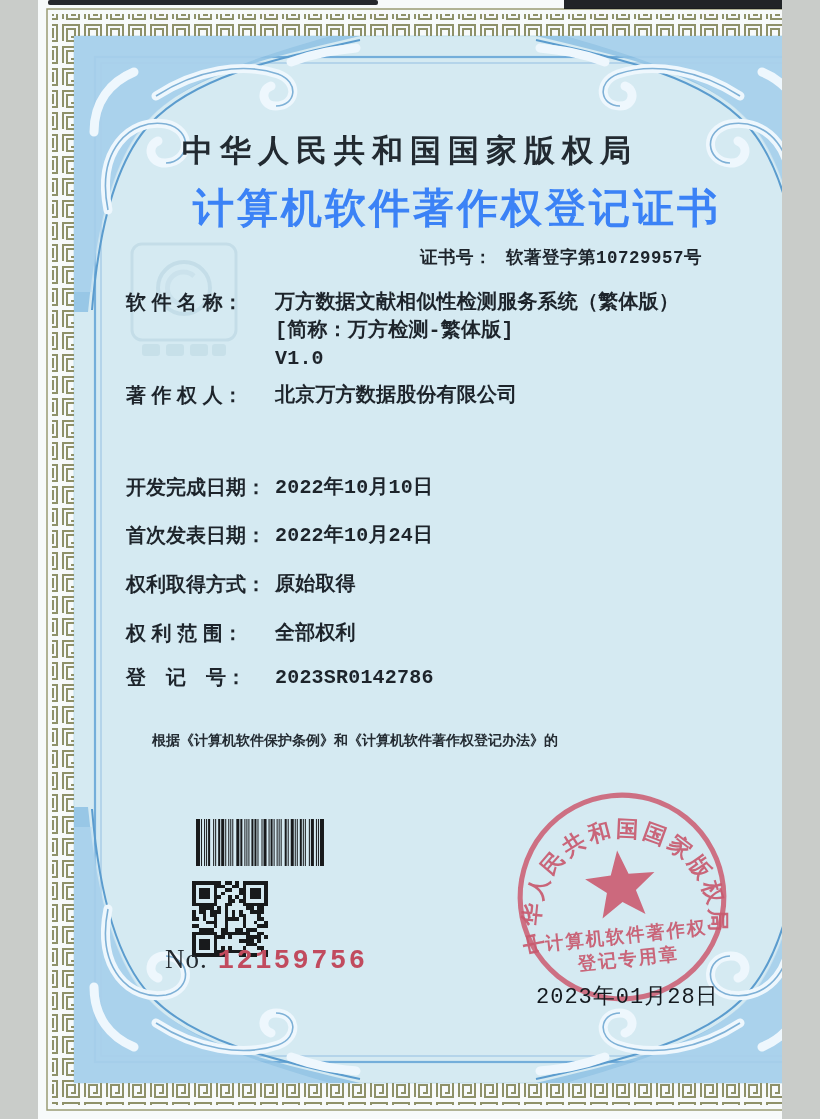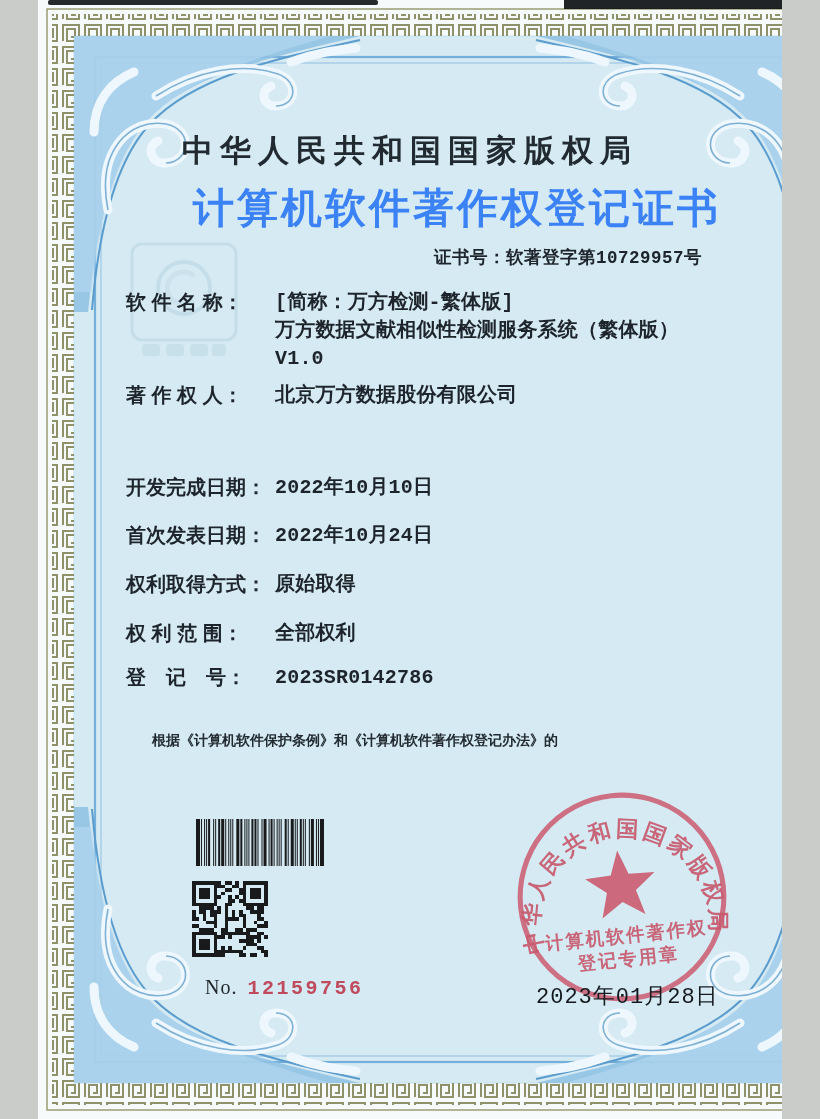--- a/index.html
+++ b/index.html
@@ -21,38 +21,38 @@
   }
   .title{
     top:181px;left:0;width:100%;text-align:center;
     font-family:"Liberation Serif", serif;font-weight:700;
     font-size:41px;letter-spacing:3px;color:#3b82f6;padding-left:47px;
   }
   .certline{
     top:245px;right:80px;font-size:17.5px;font-weight:700;
     font-family:"Liberation Mono", monospace;letter-spacing:.5px;
   }
-  .certline .lab{font-family:Liberation Serif, serif;text-align:right;}
+  .certline .lab{margin-right:14px;font-family:Liberation Serif, serif;text-align:right;}
   .row{left:88px;font-size:20px;line-height:27px;}
   .row .flabel{
     display:inline-block;width:148px;font-weight:700;vertical-align:top;
     font-family:"Liberation Sans", sans-serif;white-space:pre;
   }
   .row .fval{
     position:absolute;left:149px;top:0;width:470px;font-weight:700;
     font-family:"Liberation Mono", monospace;letter-spacing:0.2px;
   }
   .fval div{margin-bottom:1px;}
   .statement{
     top:718px;left:86px;width:652px;
     font-family:"Liberation Serif", serif;font-weight:600;
     font-size:14px;line-height:46px;color:#232b32;
   }
   .statement .ln1{text-indent:2em;}
-  .serial{top:976px;left:127px;font-size:20px;margin-left:40px;}
+  .serial{top:944px;left:127px;font-size:27px;}
   .serial .pfx{font-family:"Liberation Serif", serif;color:#23292f;letter-spacing:1px;}
   .serial .num{
     font-family:"Liberation Mono", monospace;color:#c14b5e;
     letter-spacing:2.5px;margin-left:10px;font-weight:600;
   }
   .issue-date{
     top:981px;left:498px;font-size:22px;font-weight:400;
     font-family:"Liberation Mono", monospace;letter-spacing:1px;color:#14191e;
   }
   .sealbox{top:787px;left:474px;width:220px;height:220px;transform:rotate(-6deg);}
@@ -121,22 +121,22 @@
   <div class="abs authority">中华人民共和国国家版权局</div>
   <div class="abs title">计算机软件著作权登记证书</div>
 
   <div class="abs certline">
     <span class="lab">证书号：</span><span>软著登字第10729957号</span>
   </div>
 
   <div class="abs row" style="top:289px;">
     <span class="flabel">软 件 名 称：</span>
     <span class="fval">
+      <div>万方数据文献相似性检测服务系统（繁体版）</div>
       <div>[简称：万方检测-繁体版]</div>
-      <div>万方数据文献相似性检测服务系统（繁体版）</div>
       <div>V1.0</div>
     </span>
   </div>
 
   <div class="abs row" style="top:382px;">
     <span class="flabel">著 作 权 人：</span>
     <span class="fval">北京万方数据股份有限公司</span>
   </div>
 
   <div class="abs row" style="top:474px;">

